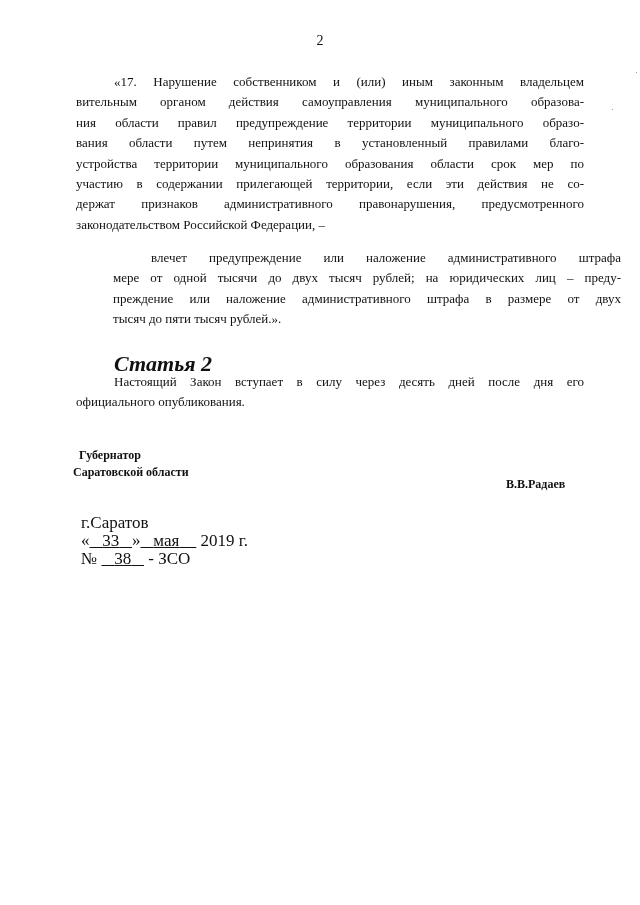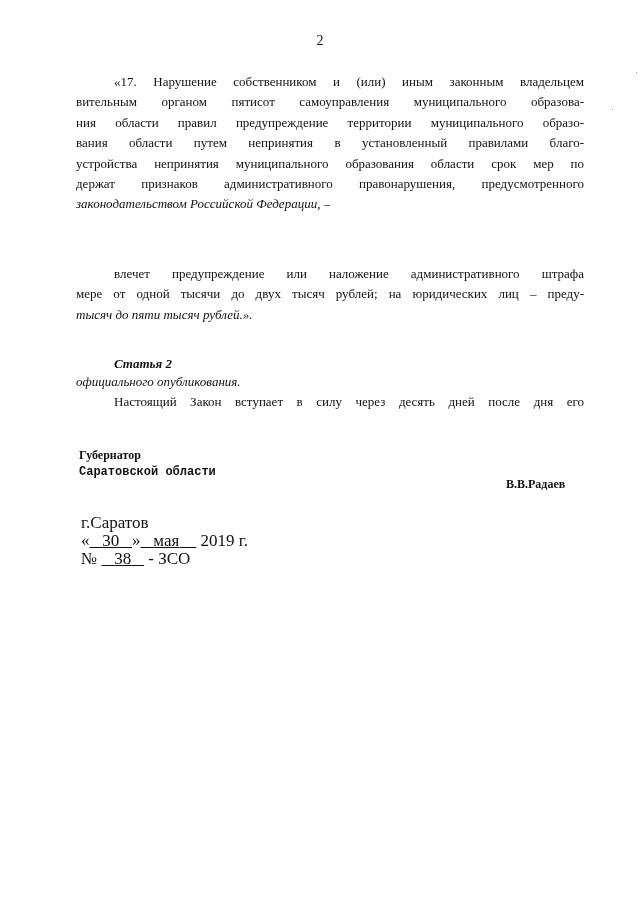--- a/index.html
+++ b/index.html
@@ -1,64 +1,66 @@
 <!DOCTYPE html>
 <html><head>
   <meta charset="utf-8">
   <style>
     html, body { margin: 0; padding: 0; background: #ffffff; }
     body { width: 640px; height: 905px; position: relative; overflow: hidden;
       font-family: "Liberation Serif", "DejaVu Serif", serif; color: #111; }
     .page-num { position: absolute; top: 33px; left: 0; width: 640px; text-align: center; font-size: 14px; }
     .block { position: absolute; left: 76px; width: 508px; font-size: 13px; }
     .line { height: 20.4px; line-height: 20.4px; white-space: nowrap; text-align: justify; text-align-last: justify; }
-    .line.last { text-align-last: left; font-style: italic; }
+    .line.last { text-align-last: left; }
     .line.indent { padding-left: 38px; }
-    .heading { position: absolute; left: 114px; font-size: 13px; font-weight: bold; font-style: italic; line-height: 20px; }
+    .heading { position: absolute; left: 114px; font-size: 22px; font-weight: bold; font-style: italic; line-height: 20px; }
     .sig { position: absolute; font-size: 12px; font-weight: bold; line-height: 19px; }
     .place { position: absolute; left: 81px; font-size: 17px; line-height: 19px; }
     .u { text-decoration: underline; }
     .speck { position: absolute; width: 1px; height: 1px; background: #999; }
   </style>
 </head>
 <body>
 
 <div class="page-num">2</div>
 
 <div class="block" style="top:72px;">
   <div class="line indent">«17. Нарушение собственником и (или) иным законным владельцем</div>
-  <div class="line">вительным органом пятисот самоуправления муниципального образова-</div>
+  <div class="line">вительным органом действия самоуправления муниципального образова-</div>
   <div class="line">ния области правил предупреждение территории муниципального образо-</div>
   <div class="line">вания области путем непринятия в установленный правилами благо-</div>
-  <div class="line">устройства непринятия муниципального образования области срок мер по</div>
+  <div class="line">устройства территории муниципального образования области срок мер по</div>
+  <div class="line">участию в содержании прилегающей территории, если эти действия не со-</div>
   <div class="line">держат признаков административного правонарушения, предусмотренного</div>
   <div class="line last">законодательством Российской Федерации, –</div>
 </div>
 
-<div class="block" style="top:264px;">
+<div class="block" style="top:248px;margin-left:37px;">
   <div class="line indent">влечет предупреждение или наложение административного штрафа</div>
   <div class="line">мере от одной тысячи до двух тысяч рублей; на юридических лиц – преду-</div>
+  <div class="line">преждение или наложение административного штрафа в размере от двух</div>
   <div class="line last">тысяч до пяти тысяч рублей.».</div>
 </div>
 
 <div class="heading" style="top:354px;">Статья 2</div>
 
 <div class="block" style="top:372px;">
+  <div class="line indent">Настоящий Закон вступает в силу через десять дней после дня его</div>
   <div class="line last">официального опубликования.</div>
-  <div class="line indent">Настоящий Закон вступает в силу через десять дней после дня его</div>
 </div>
 
 <div class="sig" style="top:446px; left:79px;">Губернатор</div>
-<div class="sig" style="top:463px; left:79px;font-family:Liberation Mono, monospace;">Саратовской области</div>
+<div class="sig" style="top:463px; left:73px;">Саратовской области</div>
 <div class="sig" style="top:475px; left:506px;">В.В.Радаев</div>
 
 <div class="place" style="top:513px;">г.Саратов</div>
 
 <div class="place" style="top:531px;">
-  <span>«</span><span class="u">&nbsp;&nbsp;&nbsp;<span>30</span>&nbsp;&nbsp;&nbsp;</span><span>»</span><span class="u">&nbsp;&nbsp;&nbsp;<span>мая</span>&nbsp;&nbsp;&nbsp;&nbsp;</span>
+  <span>«</span><span class="u">&nbsp;&nbsp;&nbsp;<span>33</span>&nbsp;&nbsp;&nbsp;</span><span>»</span><span class="u">&nbsp;&nbsp;&nbsp;<span>мая</span>&nbsp;&nbsp;&nbsp;&nbsp;</span>
   <span>2019 г.</span>
 </div>
 
 <div class="place" style="top:549px;">
   <span>№</span>
   <span class="u">&nbsp;&nbsp;&nbsp;<span>38</span>&nbsp;&nbsp;&nbsp;</span>
   <span>- ЗСО</span>
 </div>
 
 <div class="speck" style="left:636px; top:72px;"></div>

